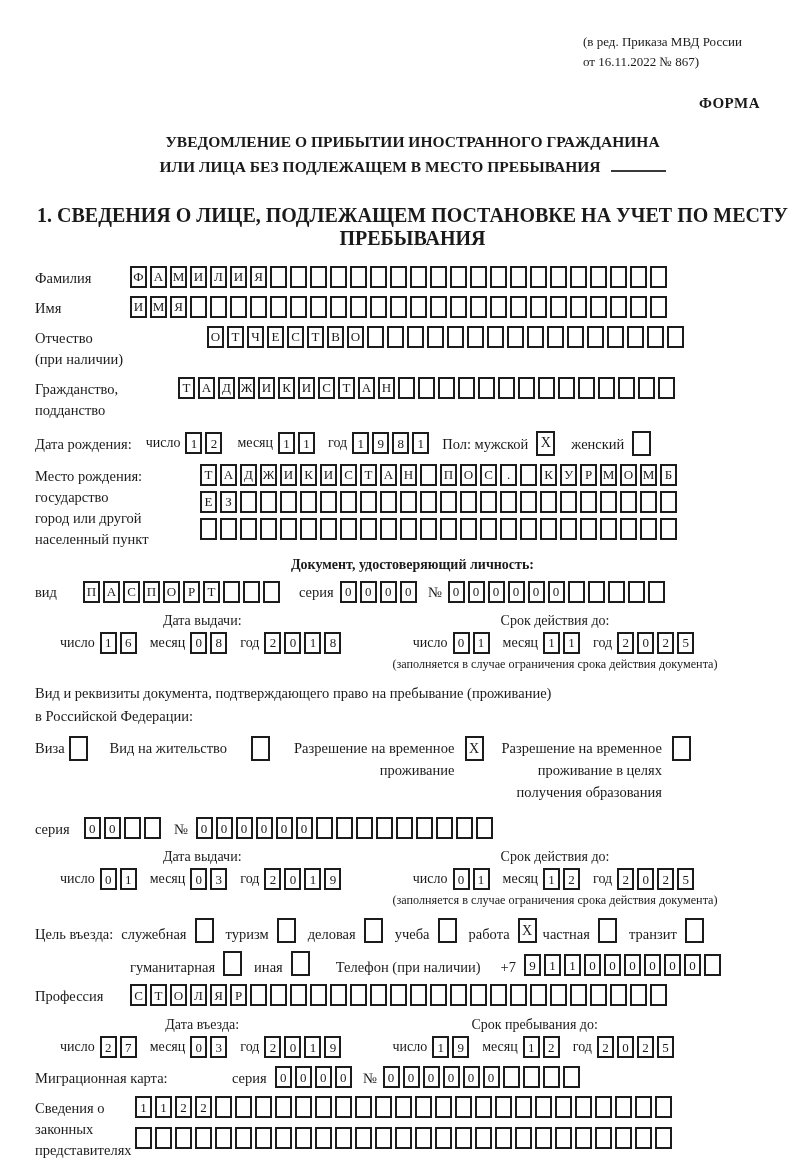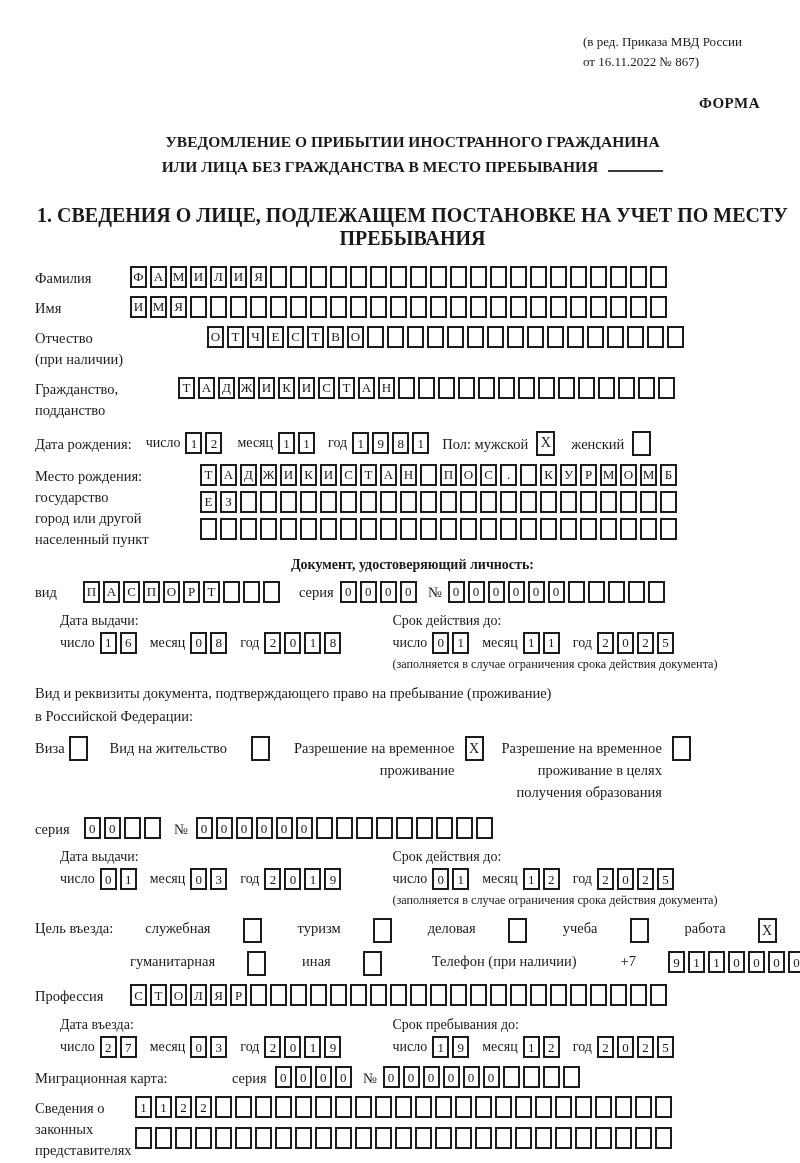--- a/index.html
+++ b/index.html
@@ -27,55 +27,55 @@
   .cellcol { display:flex; flex-direction:column; }
   .cellcol .cells { margin-bottom:5px; }
 
   .checkbox { display:inline-flex; flex:none; align-items:center; justify-content:center;
               width:19px; height:25px; border:2px solid #1c1c1c; font-size:14px; }
 
   .inline-label { font-size:14.5px; white-space:nowrap; padding-top:2px; }
 
   
   .datepair { display:flex; margin-bottom:8px; }
-  .dblock { display:flex; flex-direction:column; flex:none; }
+  .dblock { display:flex; flex-direction:column; align-items:center; flex:none; }
   .dhead { font-size:14px; margin-bottom:3px; }
   .drow { display:flex; align-items:center; }
   .dlabel { font-size:14px; margin-right:5px; white-space:nowrap; }
   .drow .cells { margin-right:10px; }
   .drow .cells:last-child { margin-right:0; }
   .dnote { font-size:12.2px; margin-top:3px; white-space:nowrap; }
 
   .doc-heading { text-align:center; font-weight:bold; font-size:14px; margin:6px 0 8px 0; }
 
   .text-line { font-size:14.5px; line-height:1.6; }
 
   
   .opts { display:flex; align-items:flex-start; margin-top:8px; margin-bottom:14px; }
   .opt { display:flex; align-items:flex-start; flex:none; }
   .opt-label { font-size:14.5px; white-space:pre-line; text-align:right; line-height:1.5; padding-top:2px; }
   .opt .checkbox { margin-left:10px; margin-top:0; }
 
-  .purpose-row { display:flex; align-items:flex-start; margin-bottom:8px; flex-wrap:nowrap;gap:24px; }
+  .purpose-row { display:flex; align-items:flex-end; margin-bottom:8px; flex-wrap:nowrap; }
   .purpose-row .inline-label { margin-right:8px; }
   .purpose-row .checkbox { margin-right:12px; }
 </style>
 </head>
 <body>
 
 <div class="page">
 
   <div class="appendix2">(в ред. Приказа МВД России
 от 16.11.2022 № 867)</div>
   <div class="forma">ФОРМА</div>
 
   <div class="title">
     <div>УВЕДОМЛЕНИЕ О ПРИБЫТИИ ИНОСТРАННОГО ГРАЖДАНИНА</div>
     <div>
-      <span>ИЛИ ЛИЦА БЕЗ ГРАЖДАНСТВА В МЕСТО ПРЕБЫВАНИЯ</span><span class="title-underline"></span>
+      <span>ИЛИ ЛИЦА БЕЗ ПОДЛЕЖАЩЕМ В МЕСТО ПРЕБЫВАНИЯ</span><span class="title-underline"></span>
     </div>
   </div>
 
   <div class="sec-heading">1. СВЕДЕНИЯ О ЛИЦЕ, ПОДЛЕЖАЩЕМ ПОСТАНОВКЕ НА УЧЕТ ПО МЕСТУ ПРЕБЫВАНИЯ</div>
 
   <div class="frow">
     <div class="flabel" style="width:95px;">Фамилия</div>
     <div class="cells">
         <span class="cell">Ф</span>
         <span class="cell">А</span>

